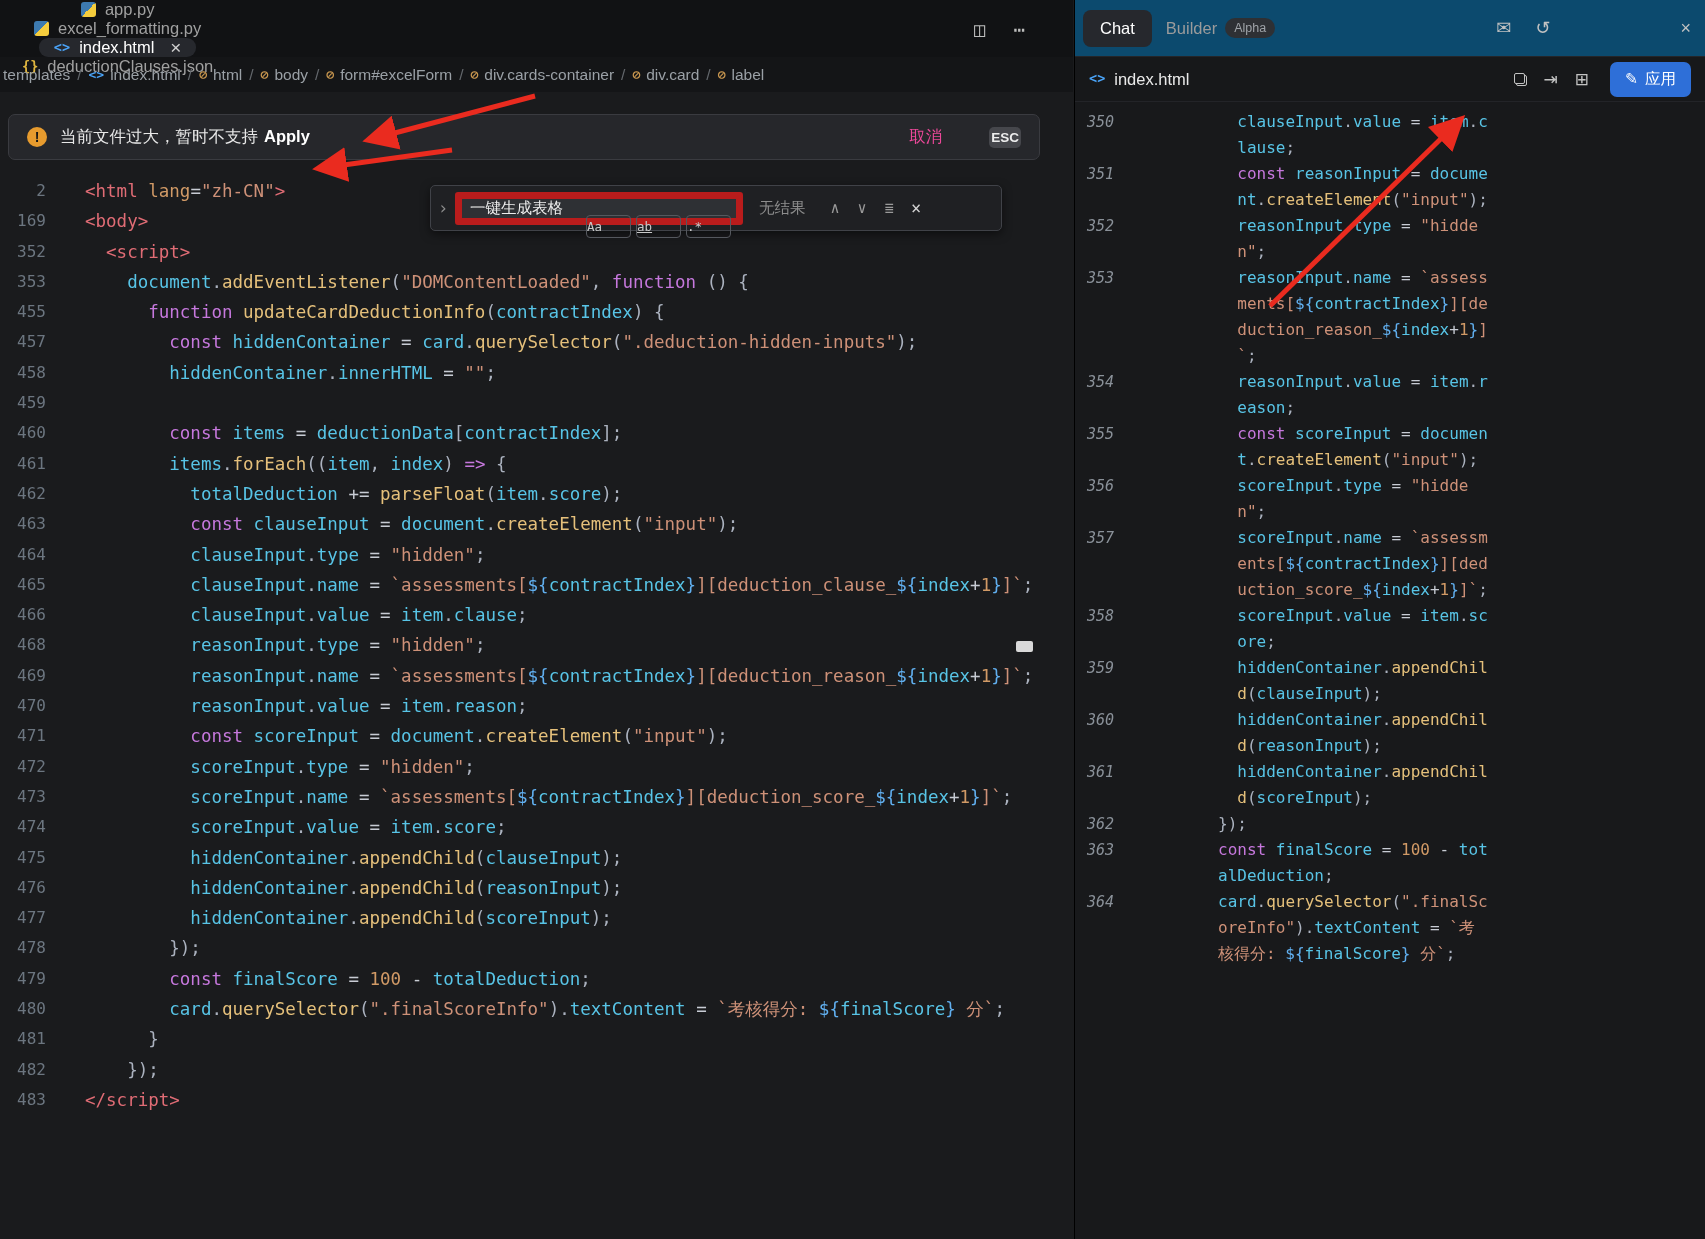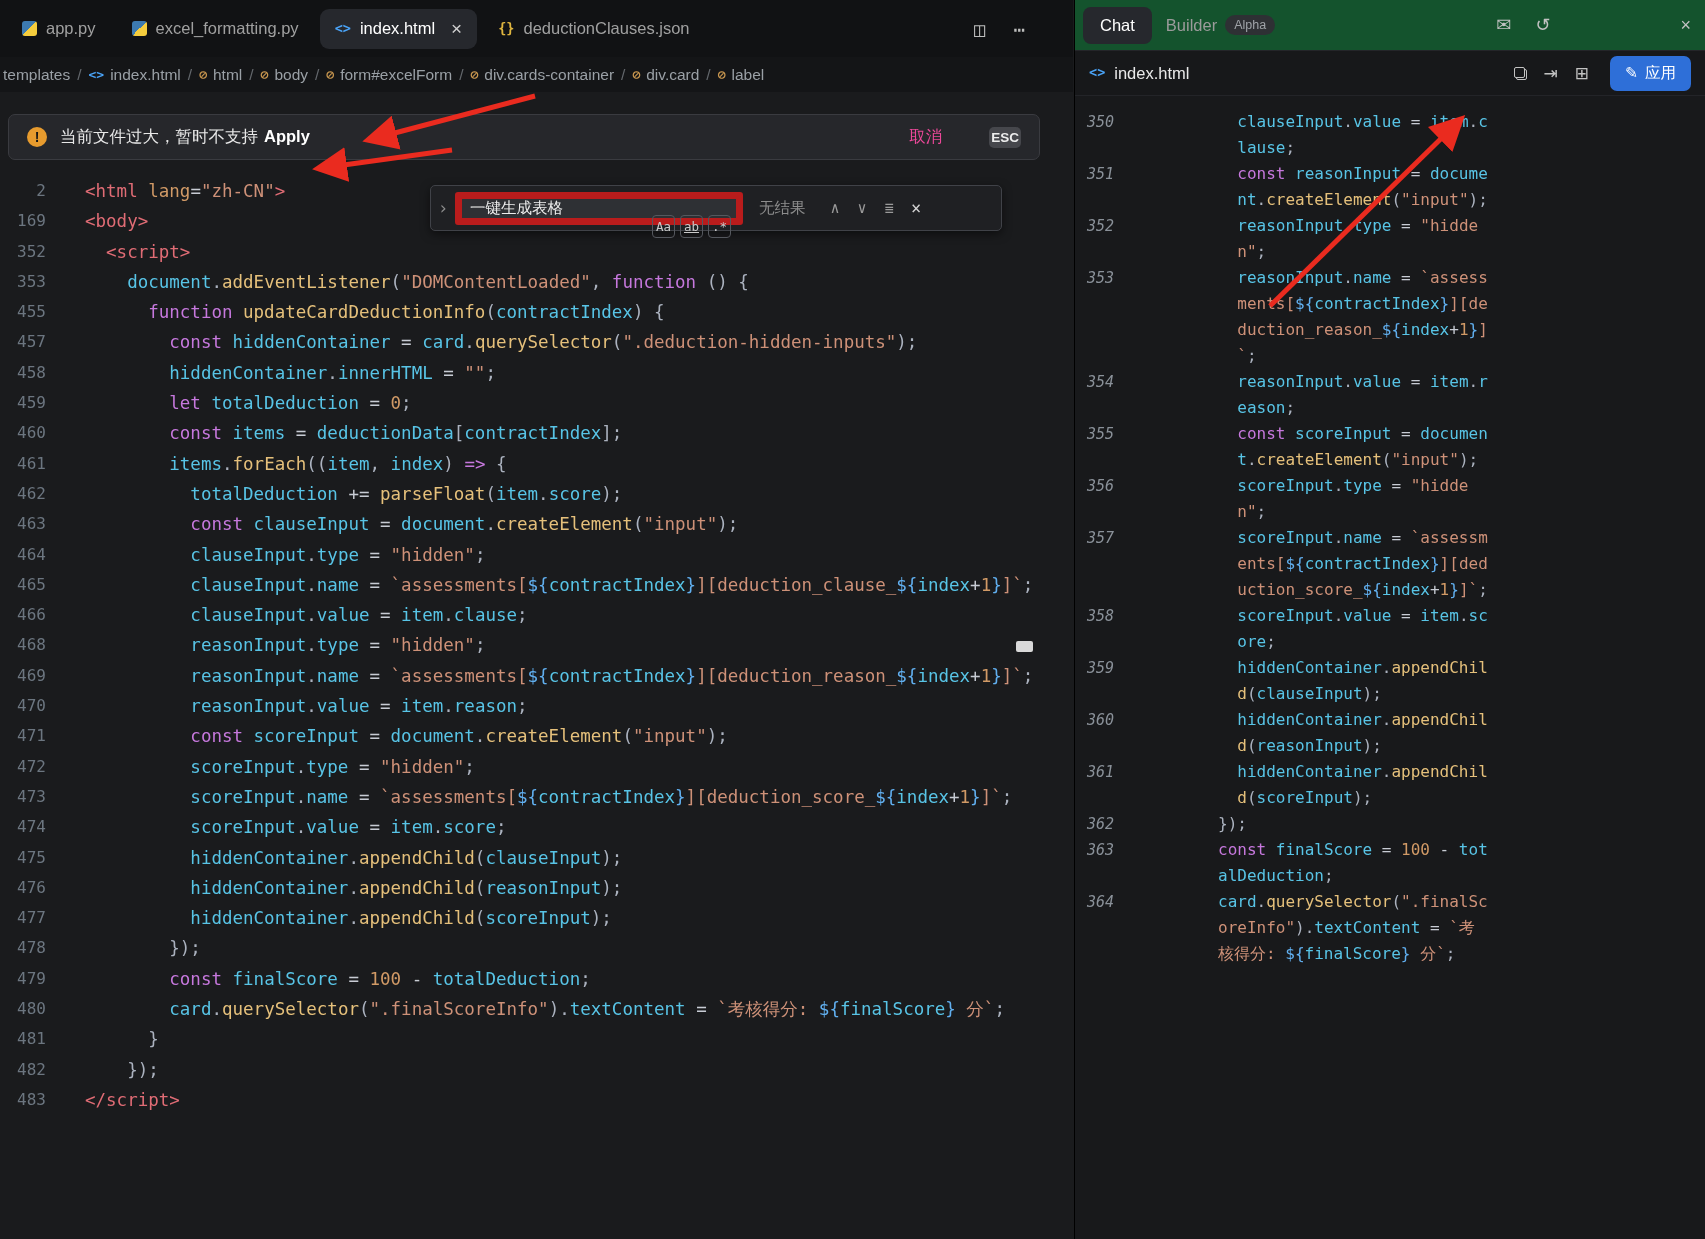--- a/index.html
+++ b/index.html
@@ -3,21 +3,21 @@
 <meta charset="utf-8">
 <style>
   html,body{margin:0;padding:0;background:#0d0d0d;}
   *{box-sizing:border-box;}
   #app{position:relative;width:1705px;height:1239px;overflow:hidden;background:#1a1b1d;
        font-family:"DejaVu Sans Mono",monospace;}
 
   
   .left-pane{position:absolute;left:0;top:0;width:1073px;height:100%;background:#1a1b1d;}
   .tabbar{height:57px;background:#111214;display:flex;align-items:center;}
-  #tab-list{display:flex;align-items:center;height:100%;padding-left:4px;}
+  #tab-list{display:flex;align-items:center;height:100%;padding-left:4px;flex-direction:column;}
   .tab{display:flex;align-items:center;gap:9px;height:40px;margin:0 3px;padding:0 15px;
        border-radius:9px;color:#a0a0a0;font:16.5px "Liberation Sans",sans-serif;}
   .tab.active{background:#26282d;color:#fff;}
   .tab-close{margin-left:7px;font-size:19px;color:#d0d0d0;line-height:1;}
   .ic-python{width:15px;height:15px;border-radius:3px;flex:none;
              background:linear-gradient(135deg,#3d7ab0 50%,#f5cd3d 50%);}
   .ic-glyph{font:700 13.5px "DejaVu Sans Mono",monospace;line-height:1;}
   .ic-code{color:#4aa3f7;}
   .ic-json{color:#dfb53f;}
   .ic-symbol{color:#c9974f;}
@@ -42,22 +42,22 @@
   .esc-badge{background:#46474c;border-radius:5px;padding:3px 2px;
     font:700 13.5px "Liberation Sans",sans-serif;color:#ededed;}
 
   .find-widget{position:absolute;top:93px;left:430px;width:572px;height:46px;background:#1f2023;
     border:1px solid #404248;border-radius:5px;box-shadow:0 3px 10px rgba(0,0,0,.5);
     display:flex;align-items:center;padding-right:8px;z-index:12;}
   .find-collapse{width:24px;text-align:center;color:#8b8b8b;font-size:17px;}
   .find-input{width:288px;height:33px;background:#2e3034;border:7px solid #b91c1c;border-radius:3px;
     display:flex;align-items:center;gap:5px;padding:0 5px 0 8px;}
   .find-query{flex:1;color:#ededed;font:15.5px "DejaVu Sans Mono",monospace;white-space:nowrap;overflow:hidden;}
-  .find-opt{width:23px;height:23px;border:1px solid #55585e;border-radius:4px;color:#c9c9c9;
-    font:12.5px/21px "DejaVu Sans Mono",monospace;text-align:center;flex:none;margin-top:37px;}
+  .find-opt{width:45px;height:23px;border:1px solid #55585e;border-radius:4px;color:#c9c9c9;
+    font:12.5px/21px "DejaVu Sans Mono",monospace;flex:none;margin-top:37px;}
   .opt-word{text-decoration:underline;}
   .find-results{margin:0 16px;color:#8d8d8d;font:15.5px "Liberation Sans",sans-serif;white-space:nowrap;}
   .find-nav{width:27px;text-align:center;color:#9a9a9a;font-size:15px;}
   .find-close{color:#d2d2d2;font-size:17px;}
 
   .code-area{position:absolute;top:84px;left:0;width:1041px;height:1063px;overflow:hidden;
     font-family:"DejaVu Sans Mono",monospace;font-size:17.5px;}
   .code-line{display:flex;height:30.3px;line-height:30.3px;white-space:pre;}
   .ln{flex:0 0 46px;text-align:right;color:#6c7680;font-size:16px;}
   .code-text{margin-left:39px;white-space:pre;}
@@ -66,21 +66,21 @@
 
   
   .tk-k{color:var(--tk-k);} .tk-v{color:var(--tk-v);} .tk-f{color:var(--tk-f);}
   .tk-s{color:var(--tk-s);} .tk-n{color:var(--tk-n);} .tk-t{color:var(--tk-t);}
   .tk-a{color:var(--tk-a);} .tk-p{color:var(--tk-p);} .tk-o{color:var(--tk-o);}
   .tk-d{color:var(--tk-d);}
 
   
   .right-pane{position:absolute;top:0;left:1074px;width:631px;height:100%;background:#18191b;
     border-left:1px solid #000;}
-  .panel-header{height:51px;display:flex;align-items:center;padding:0 14px 0 8px;background:#14532d;
+  .panel-header{height:57px;display:flex;align-items:center;padding:0 14px 0 8px;background:#0c4a6e;
     border-bottom:1px solid #242529;font-family:"Liberation Sans",sans-serif;}
   .chat-tab{background:#26282d;color:#fff;border-radius:8px;padding:9px 17px;font-size:16.5px;}
   .builder-tab{display:flex;align-items:center;gap:8px;color:#9b9b9b;font-size:16.5px;margin-left:14px;}
   .alpha-badge{background:#2e3034;color:#9fa3a8;font-size:12.5px;padding:3px 9px;border-radius:10px;}
   .panel-actions{margin-left:auto;display:flex;align-items:center;gap:24px;color:#c2c2c2;font-size:18px;}
   .close-panel{margin-left:106px;}
 
   .panel-file-row{height:45px;display:flex;align-items:center;gap:9px;padding:0 14px;
     border-bottom:1px solid #232428;background:#17181a;font-family:"Liberation Sans",sans-serif;}
   .panel-file{color:#e9e9e9;font-size:16.5px;}
@@ -203,21 +203,21 @@
       </div>
 
       <div class="code-area" id="editor-code">
           <div class="code-line"><span class="ln">2</span><span class="code-text"><span class="tk-t">&lt;html</span><span class="tk-a"> lang</span><span class="tk-o">=</span><span class="tk-s">"zh-CN"</span><span class="tk-t">&gt;</span></span></div>
           <div class="code-line"><span class="ln">169</span><span class="code-text"><span class="tk-t">&lt;body&gt;</span></span></div>
           <div class="code-line"><span class="ln">352</span><span class="code-text">  <span class="tk-t">&lt;script&gt;</span></span></div>
           <div class="code-line"><span class="ln">353</span><span class="code-text">    <span class="tk-v">document</span><span class="tk-p">.</span><span class="tk-f">addEventListener</span><span class="tk-p">(</span><span class="tk-s">"DOMContentLoaded"</span><span class="tk-p">, </span><span class="tk-k">function</span><span class="tk-p"> () {</span></span></div>
           <div class="code-line"><span class="ln">455</span><span class="code-text">      <span class="tk-k">function</span><span class="tk-f"> updateCardDeductionInfo</span><span class="tk-p">(</span><span class="tk-v">contractIndex</span><span class="tk-p">) {</span></span></div>
           <div class="code-line"><span class="ln">457</span><span class="code-text">        <span class="tk-k">const</span><span class="tk-v"> hiddenContainer</span><span class="tk-o"> = </span><span class="tk-v">card</span><span class="tk-p">.</span><span class="tk-f">querySelector</span><span class="tk-p">(</span><span class="tk-s">".deduction-hidden-inputs"</span><span class="tk-p">);</span></span></div>
           <div class="code-line"><span class="ln">458</span><span class="code-text">        <span class="tk-v">hiddenContainer</span><span class="tk-p">.</span><span class="tk-v">innerHTML</span><span class="tk-o"> = </span><span class="tk-s">""</span><span class="tk-p">;</span></span></div>
-          <div class="code-line"><span class="ln">459</span><span class="code-text">        <span class="tk-k">let</span><span class="tk-v"> totalDeduction</span><span class="tk-o"> = </span><span class="tk-n">0</span><span class="tk-p">;</span></span></div>
+          <div class="code-line"><span class="ln">459</span></div>
           <div class="code-line"><span class="ln">460</span><span class="code-text">        <span class="tk-k">const</span><span class="tk-v"> items</span><span class="tk-o"> = </span><span class="tk-v">deductionData</span><span class="tk-p">[</span><span class="tk-v">contractIndex</span><span class="tk-p">];</span></span></div>
           <div class="code-line"><span class="ln">461</span><span class="code-text">        <span class="tk-v">items</span><span class="tk-p">.</span><span class="tk-f">forEach</span><span class="tk-p">((</span><span class="tk-v">item</span><span class="tk-p">, </span><span class="tk-v">index</span><span class="tk-p">) </span><span class="tk-k">=&gt;</span><span class="tk-p"> {</span></span></div>
           <div class="code-line"><span class="ln">462</span><span class="code-text">          <span class="tk-v">totalDeduction</span><span class="tk-o"> += </span><span class="tk-f">parseFloat</span><span class="tk-p">(</span><span class="tk-v">item</span><span class="tk-p">.</span><span class="tk-v">score</span><span class="tk-p">);</span></span></div>
           <div class="code-line"><span class="ln">463</span><span class="code-text">          <span class="tk-k">const</span><span class="tk-v"> clauseInput</span><span class="tk-o"> = </span><span class="tk-v">document</span><span class="tk-p">.</span><span class="tk-f">createElement</span><span class="tk-p">(</span><span class="tk-s">"input"</span><span class="tk-p">);</span></span></div>
           <div class="code-line"><span class="ln">464</span><span class="code-text">          <span class="tk-v">clauseInput</span><span class="tk-p">.</span><span class="tk-v">type</span><span class="tk-o"> = </span><span class="tk-s">"hidden"</span><span class="tk-p">;</span></span></div>
           <div class="code-line"><span class="ln">465</span><span class="code-text">          <span class="tk-v">clauseInput</span><span class="tk-p">.</span><span class="tk-v">name</span><span class="tk-o"> = </span><span class="tk-s">`assessments[</span><span class="tk-d">${</span><span class="tk-v">contractIndex</span><span class="tk-d">}</span><span class="tk-s">][deduction_clause_</span><span class="tk-d">${</span><span class="tk-v">index</span><span class="tk-o">+</span><span class="tk-n">1</span><span class="tk-d">}</span><span class="tk-s">]`</span><span class="tk-p">;</span></span></div>
           <div class="code-line"><span class="ln">466</span><span class="code-text">          <span class="tk-v">clauseInput</span><span class="tk-p">.</span><span class="tk-v">value</span><span class="tk-o"> = </span><span class="tk-v">item</span><span class="tk-p">.</span><span class="tk-v">clause</span><span class="tk-p">;</span></span></div>
           <div class="code-line"><span class="ln">468</span><span class="code-text">          <span class="tk-v">reasonInput</span><span class="tk-p">.</span><span class="tk-v">type</span><span class="tk-o"> = </span><span class="tk-s">"hidden"</span><span class="tk-p">;</span></span></div>
           <div class="code-line"><span class="ln">469</span><span class="code-text">          <span class="tk-v">reasonInput</span><span class="tk-p">.</span><span class="tk-v">name</span><span class="tk-o"> = </span><span class="tk-s">`assessments[</span><span class="tk-d">${</span><span class="tk-v">contractIndex</span><span class="tk-d">}</span><span class="tk-s">][deduction_reason_</span><span class="tk-d">${</span><span class="tk-v">index</span><span class="tk-o">+</span><span class="tk-n">1</span><span class="tk-d">}</span><span class="tk-s">]`</span><span class="tk-p">;</span></span></div>
           <div class="code-line"><span class="ln">470</span><span class="code-text">          <span class="tk-v">reasonInput</span><span class="tk-p">.</span><span class="tk-v">value</span><span class="tk-o"> = </span><span class="tk-v">item</span><span class="tk-p">.</span><span class="tk-v">reason</span><span class="tk-p">;</span></span></div>

